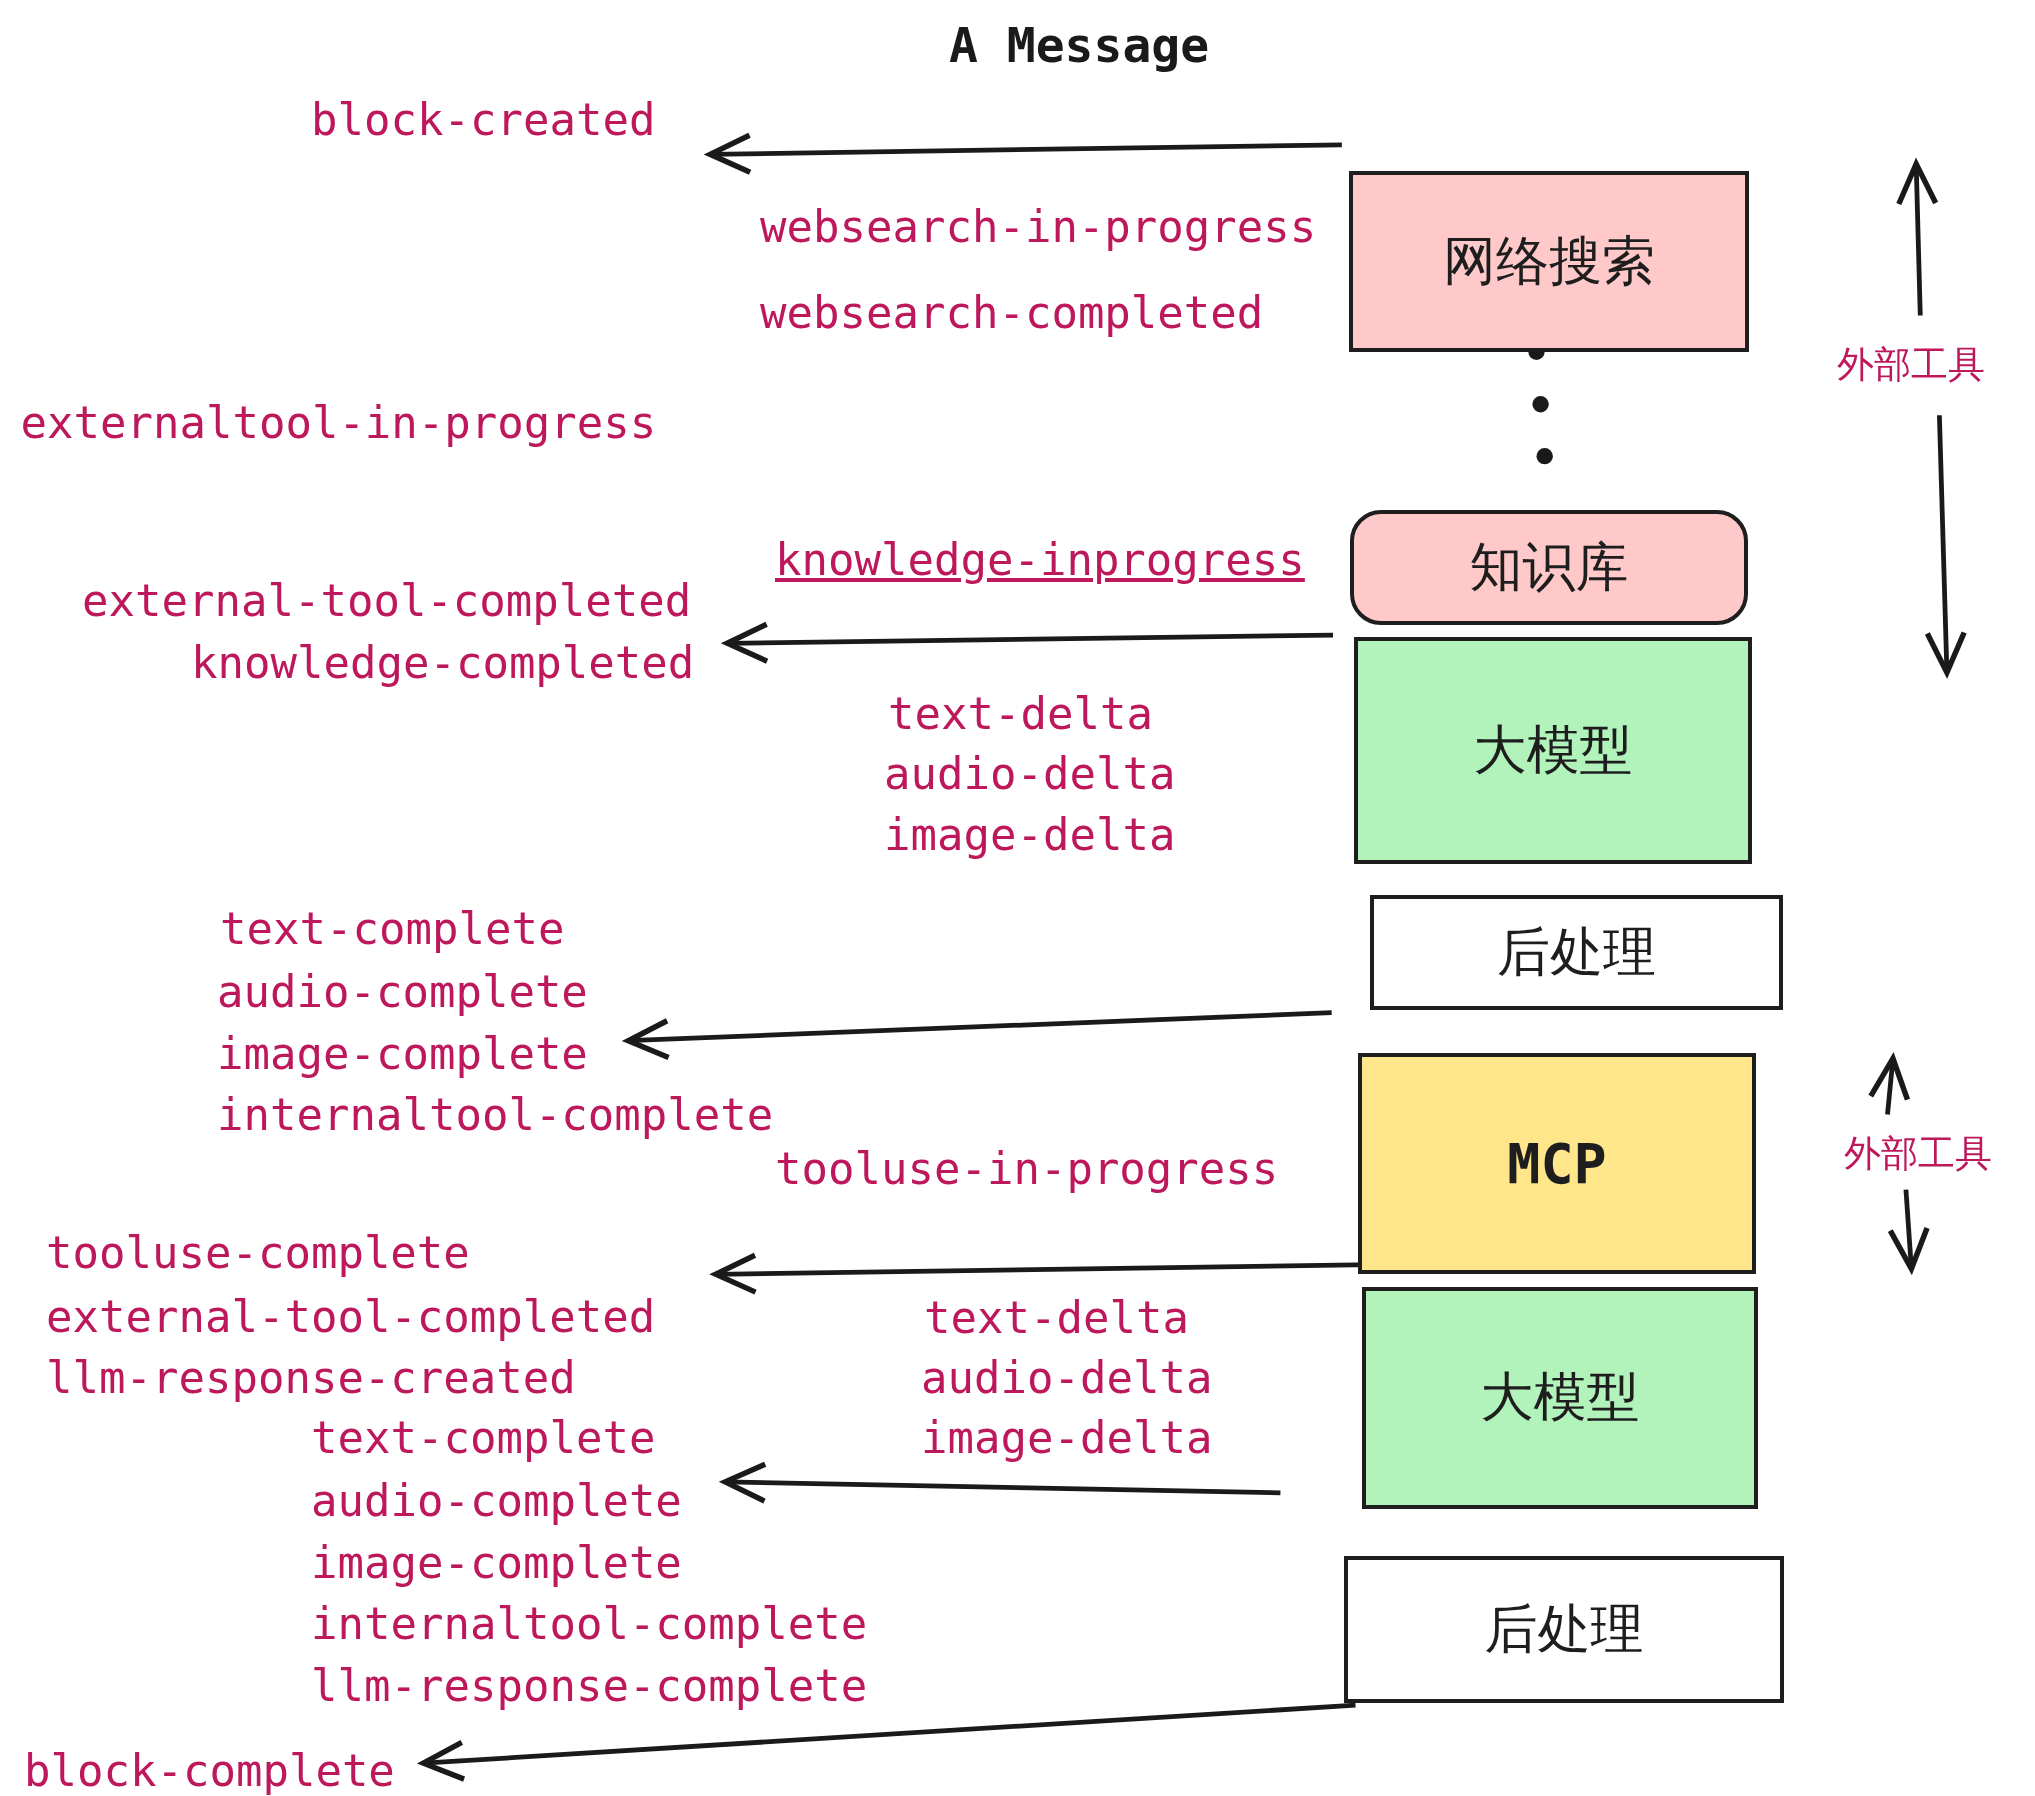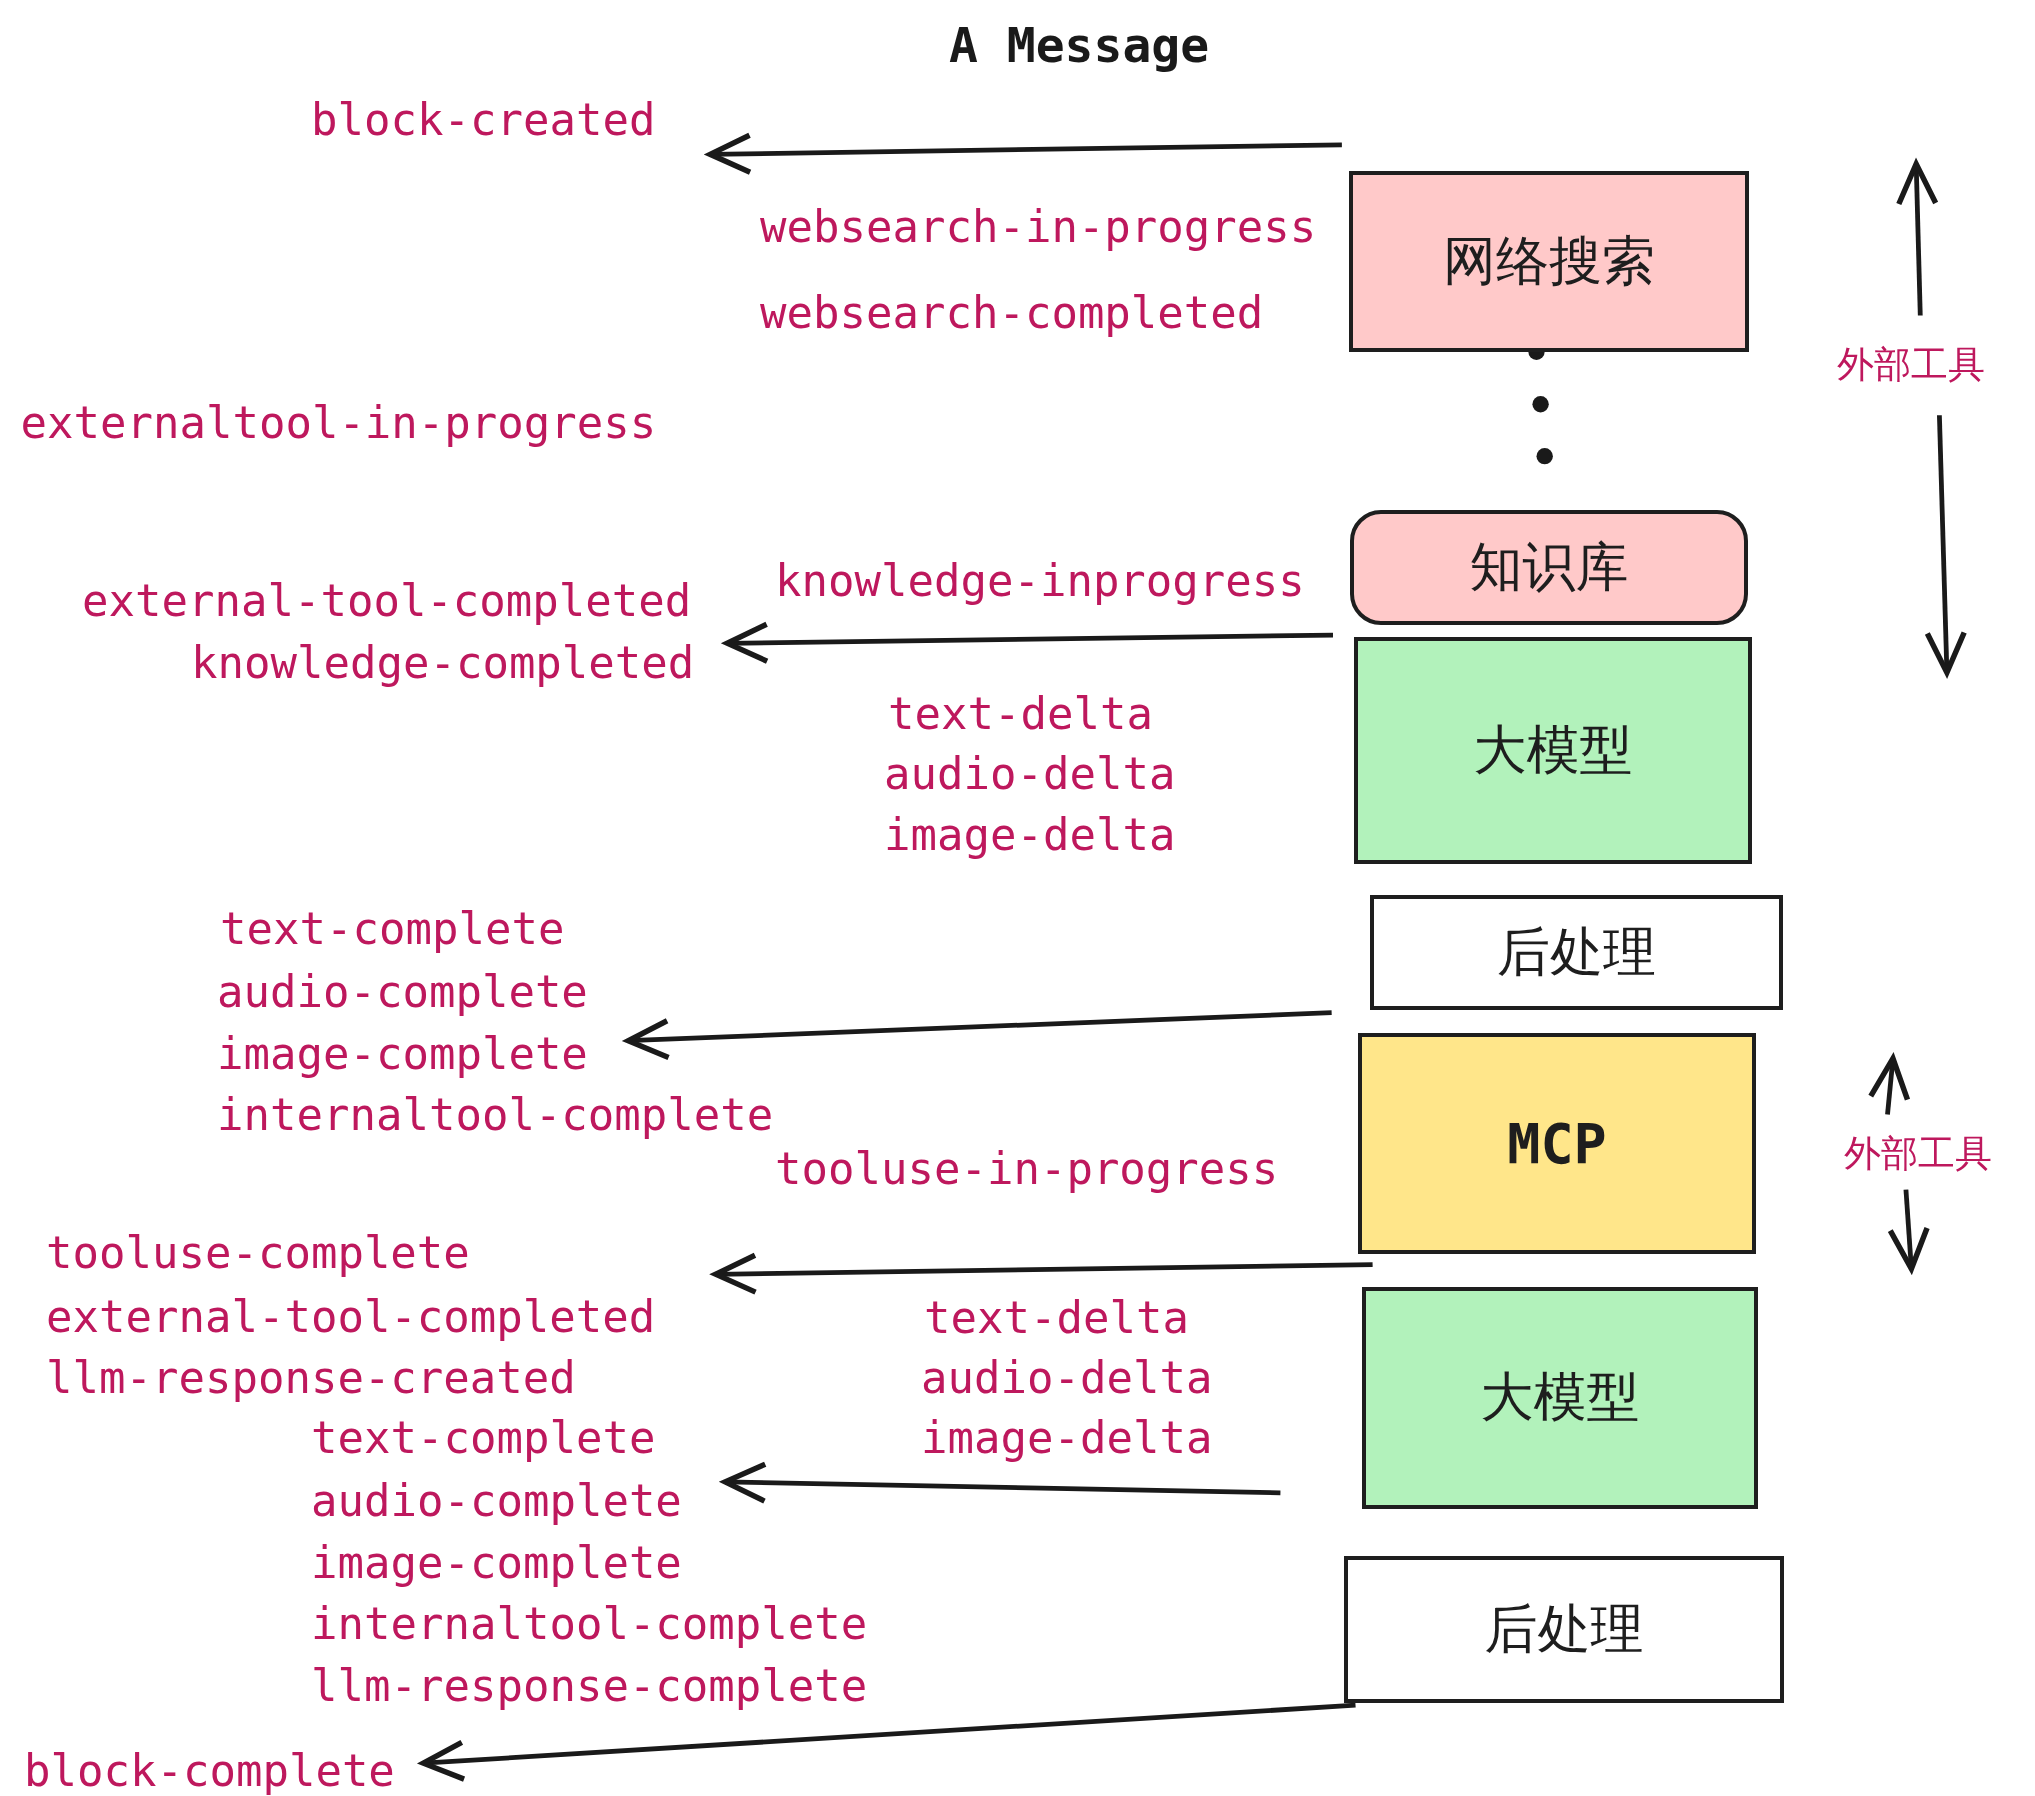--- a/index.html
+++ b/index.html
@@ -32,21 +32,21 @@
   .box{
     position:absolute;
     border:4.1px solid #1e1e1e;
     box-sizing:border-box;
     display:flex;align-items:center;justify-content:center;
     font-family:"DejaVu Sans","Liberation Sans",sans-serif;
     font-size:53px;
     color:#1e1e1e;
     white-space:nowrap;
   }
-  .box.mono{font-family:"DejaVu Sans Mono",monospace;font-weight:bold;font-size:55px;}
+  .box.mono{font-family:"DejaVu Sans Mono",monospace;font-weight:bold;font-size:55px;margin-top:20px;}
   .side-lbl{
     position:absolute;
     font-family:"DejaVu Sans","Liberation Sans",sans-serif;
     font-size:37px;
     white-space:nowrap;
     transform:translateY(-50%);
     color:#be185d;
   }
   
   #box-web-search   {left:1349px;top:171px; width:400px;height:181px;}
@@ -86,21 +86,21 @@
       <circle cx="2262" cy="668" r="12"></circle>
     </g>
   </svg>
 
   <div class="title" style="left:949px;top:17px;">A Message</div>
 
   <div class="lbl" style="left:311px;top:120px;">block-created</div>
   <div class="lbl" style="left:760px;top:227px;">websearch-in-progress</div>
   <div class="lbl" style="left:760px;top:313px;">websearch-completed</div>
   <div class="lbl" style="left:20.5px;top:423px;text-align:center;">externaltool-in-progress</div>
-  <div class="lbl" style="left:775px;top:581px;">knowledge-inprogress</div>
+  <div class="lbl" style="left:775px;top:560px;text-decoration:underline;">knowledge-inprogress</div>
   <div class="lbl" style="left:82px;top:601px;">external-tool-completed</div>
   <div class="lbl" style="left:191px;top:663px;">knowledge-completed</div>
 
   <div class="lbl" style="left:888px;top:714px;">text-delta</div>
   <div class="lbl" style="left:884px;top:774px;">audio-delta</div>
   <div class="lbl" style="left:884px;top:835px;">image-delta</div>
 
   <div class="lbl" style="left:220px;top:929px;">text-complete</div>
   <div class="lbl" style="left:217px;top:992px;">audio-complete</div>
   <div class="lbl" style="left:217px;top:1054px;">image-complete</div>

